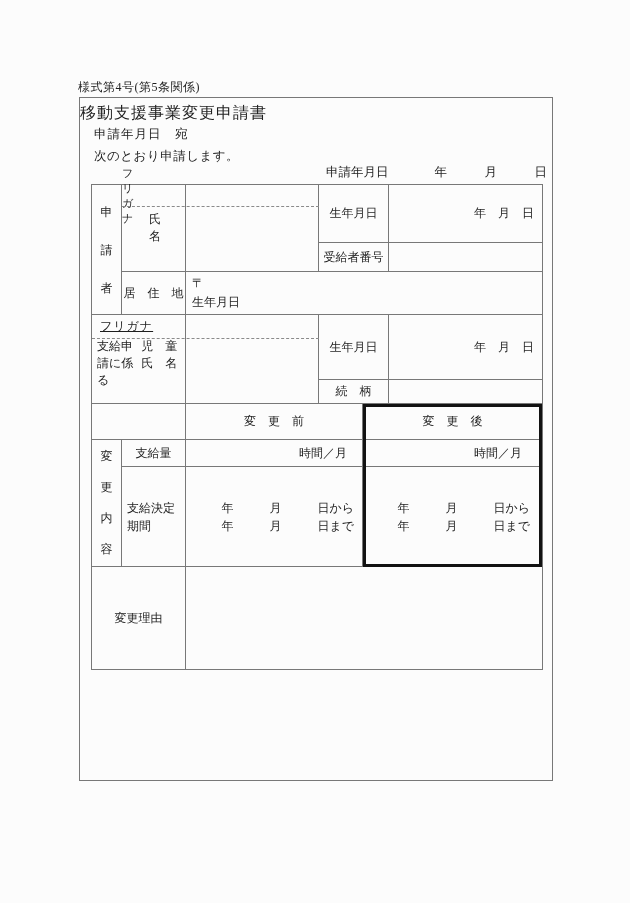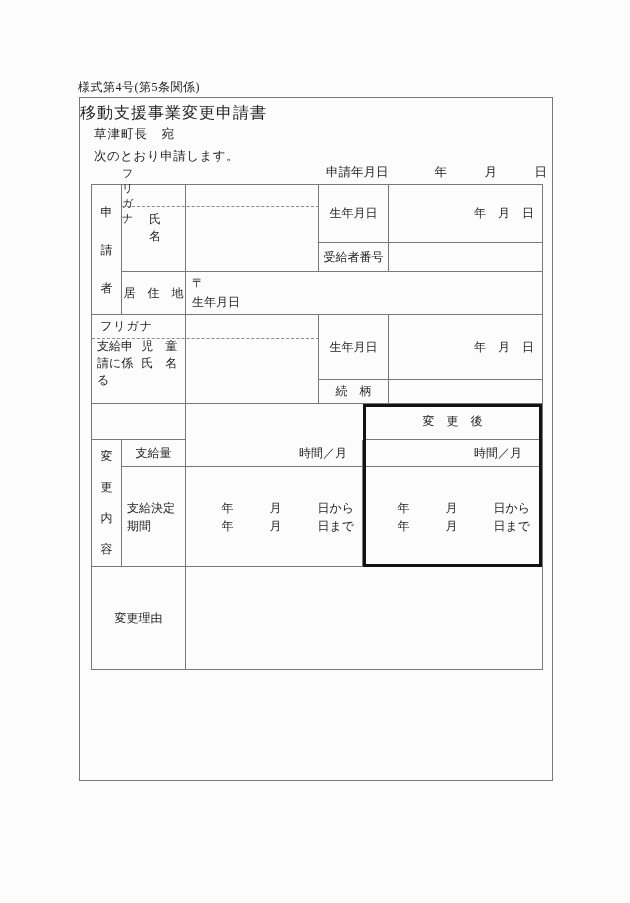--- a/index.html
+++ b/index.html
@@ -30,38 +30,38 @@
   .cc{display:flex;align-items:center;justify-content:center;}
   .rgt{display:flex;align-items:center;justify-content:flex-end;}
   .vlabel{white-space:pre-line;text-align:center;}
   .lh38{line-height:38px;}
   .lh31{line-height:31px;}
   .namecell{display:flex;flex-direction:row;}
   .furi-row{height:21px;display:flex;align-items:center;justify-content:center;font-size:11px;letter-spacing:2px;}
   .name-row{flex:1;display:flex;align-items:center;justify-content:center;}
   .addr{display:flex;flex-direction:column;justify-content:space-evenly;padding-left:6px;}
   .childlabel{display:flex;flex-direction:column;}
-  .clc-furi{height:23px;display:flex;align-items:center;padding-left:8px;letter-spacing:1px;}
+  .clc-furi{height:23px;display:flex;align-items:center;padding-left:8px;letter-spacing:1px;text-decoration:underline;}
   .clc-names{flex:1;display:flex;flex-direction:row;justify-content:space-evenly;padding-left:5px;}
   .pl-label{display:flex;flex-direction:column;justify-content:center;padding-left:5px;white-space:pre-line;line-height:18px;}
   .pcell{display:flex;flex-direction:column;justify-content:center;align-items:flex-end;line-height:18px;}
   .dash{position:absolute;height:0;border-top:1px dashed var(--dash);}
   .thickbox{position:absolute;border:3px solid var(--thick);box-sizing:border-box;z-index:5;pointer-events:none;}
 </style>
 </head>
 <body>
 
 <div class="page">
 
   <div class="form-number">様式第4号(第5条関係)</div>
 
   <div class="sheet">
 
     <div class="title">移動支援事業変更申請書</div>
-    <div class="addressee">草津町長　宛</div>
+    <div class="addressee">申請年月日　宛</div>
     <div class="intro">次のとおり申請します。</div>
 
     <div class="date-line">
       <span>申請年月日</span>
       <span class="gap">年　　　月　　　日</span>
     </div>
 
     <div class="tbl">
 
       <div class="cell bR bB cc" style="left:0;top:0;width:30px;height:130px">
@@ -103,20 +103,21 @@
 
       <div class="cell bR bB cc" style="left:227px;top:130px;width:70px;height:65px">生年月日</div>
       <div class="cell bB rgt" style="left:297px;top:130px;width:153px;height:65px;padding-right:8px">年　月　日</div>
 
       <div class="cell bR bB cc" style="left:227px;top:195px;width:70px;height:24px">続　柄</div>
       <div class="cell bB" style="left:297px;top:195px;width:153px;height:24px"></div>
 
       <div class="dash" style="left:0;top:153px;width:227px"></div>
 
       <div class="cell bR bB" style="left:0;top:219px;width:94px;height:36px"></div>
+      <div class="cell bR bB cc" style="left:94px;top:219px;width:177px;height:36px">変　更　前</div>
       <div class="cell bB cc" style="left:271px;top:219px;width:179px;height:36px">変　更　後</div>
 
       <div class="cell bR bB cc" style="left:0;top:255px;width:30px;height:127px">
         <div class="vlabel lh31">変
 更
 内
 容</div>
       </div>
 
       <div class="cell bR bB cc" style="left:30px;top:255px;width:64px;height:27px">支給量</div>

